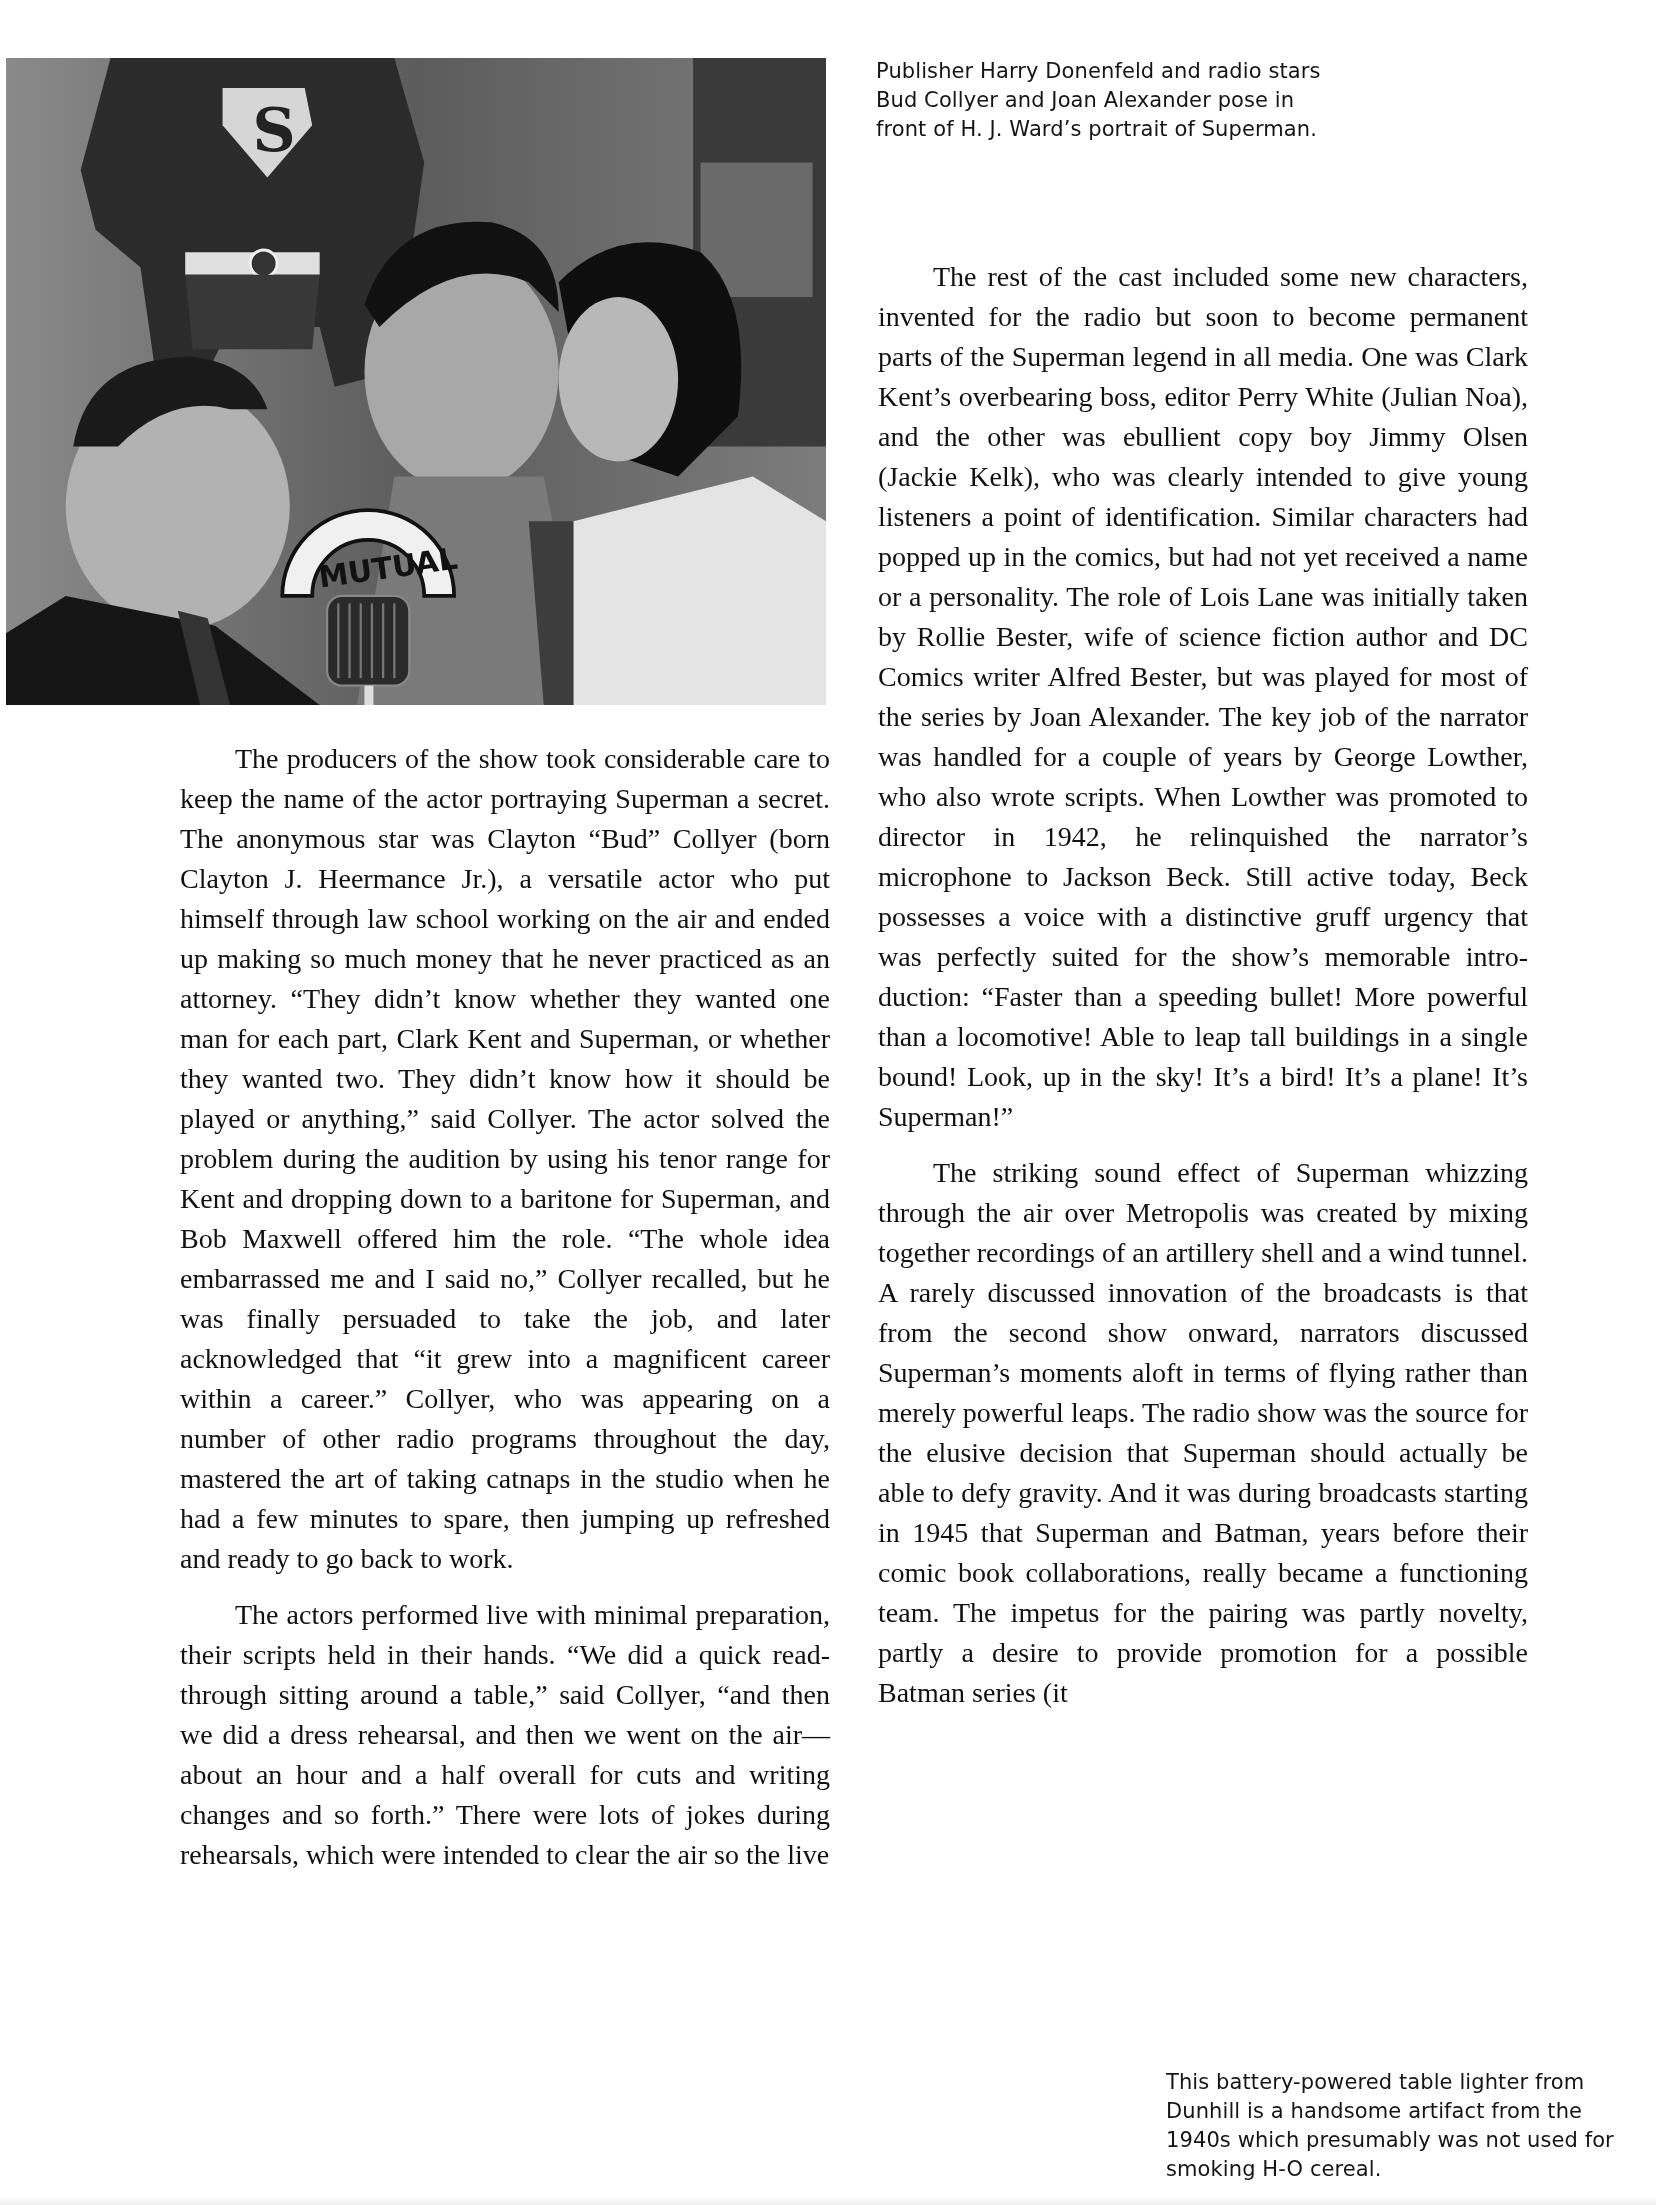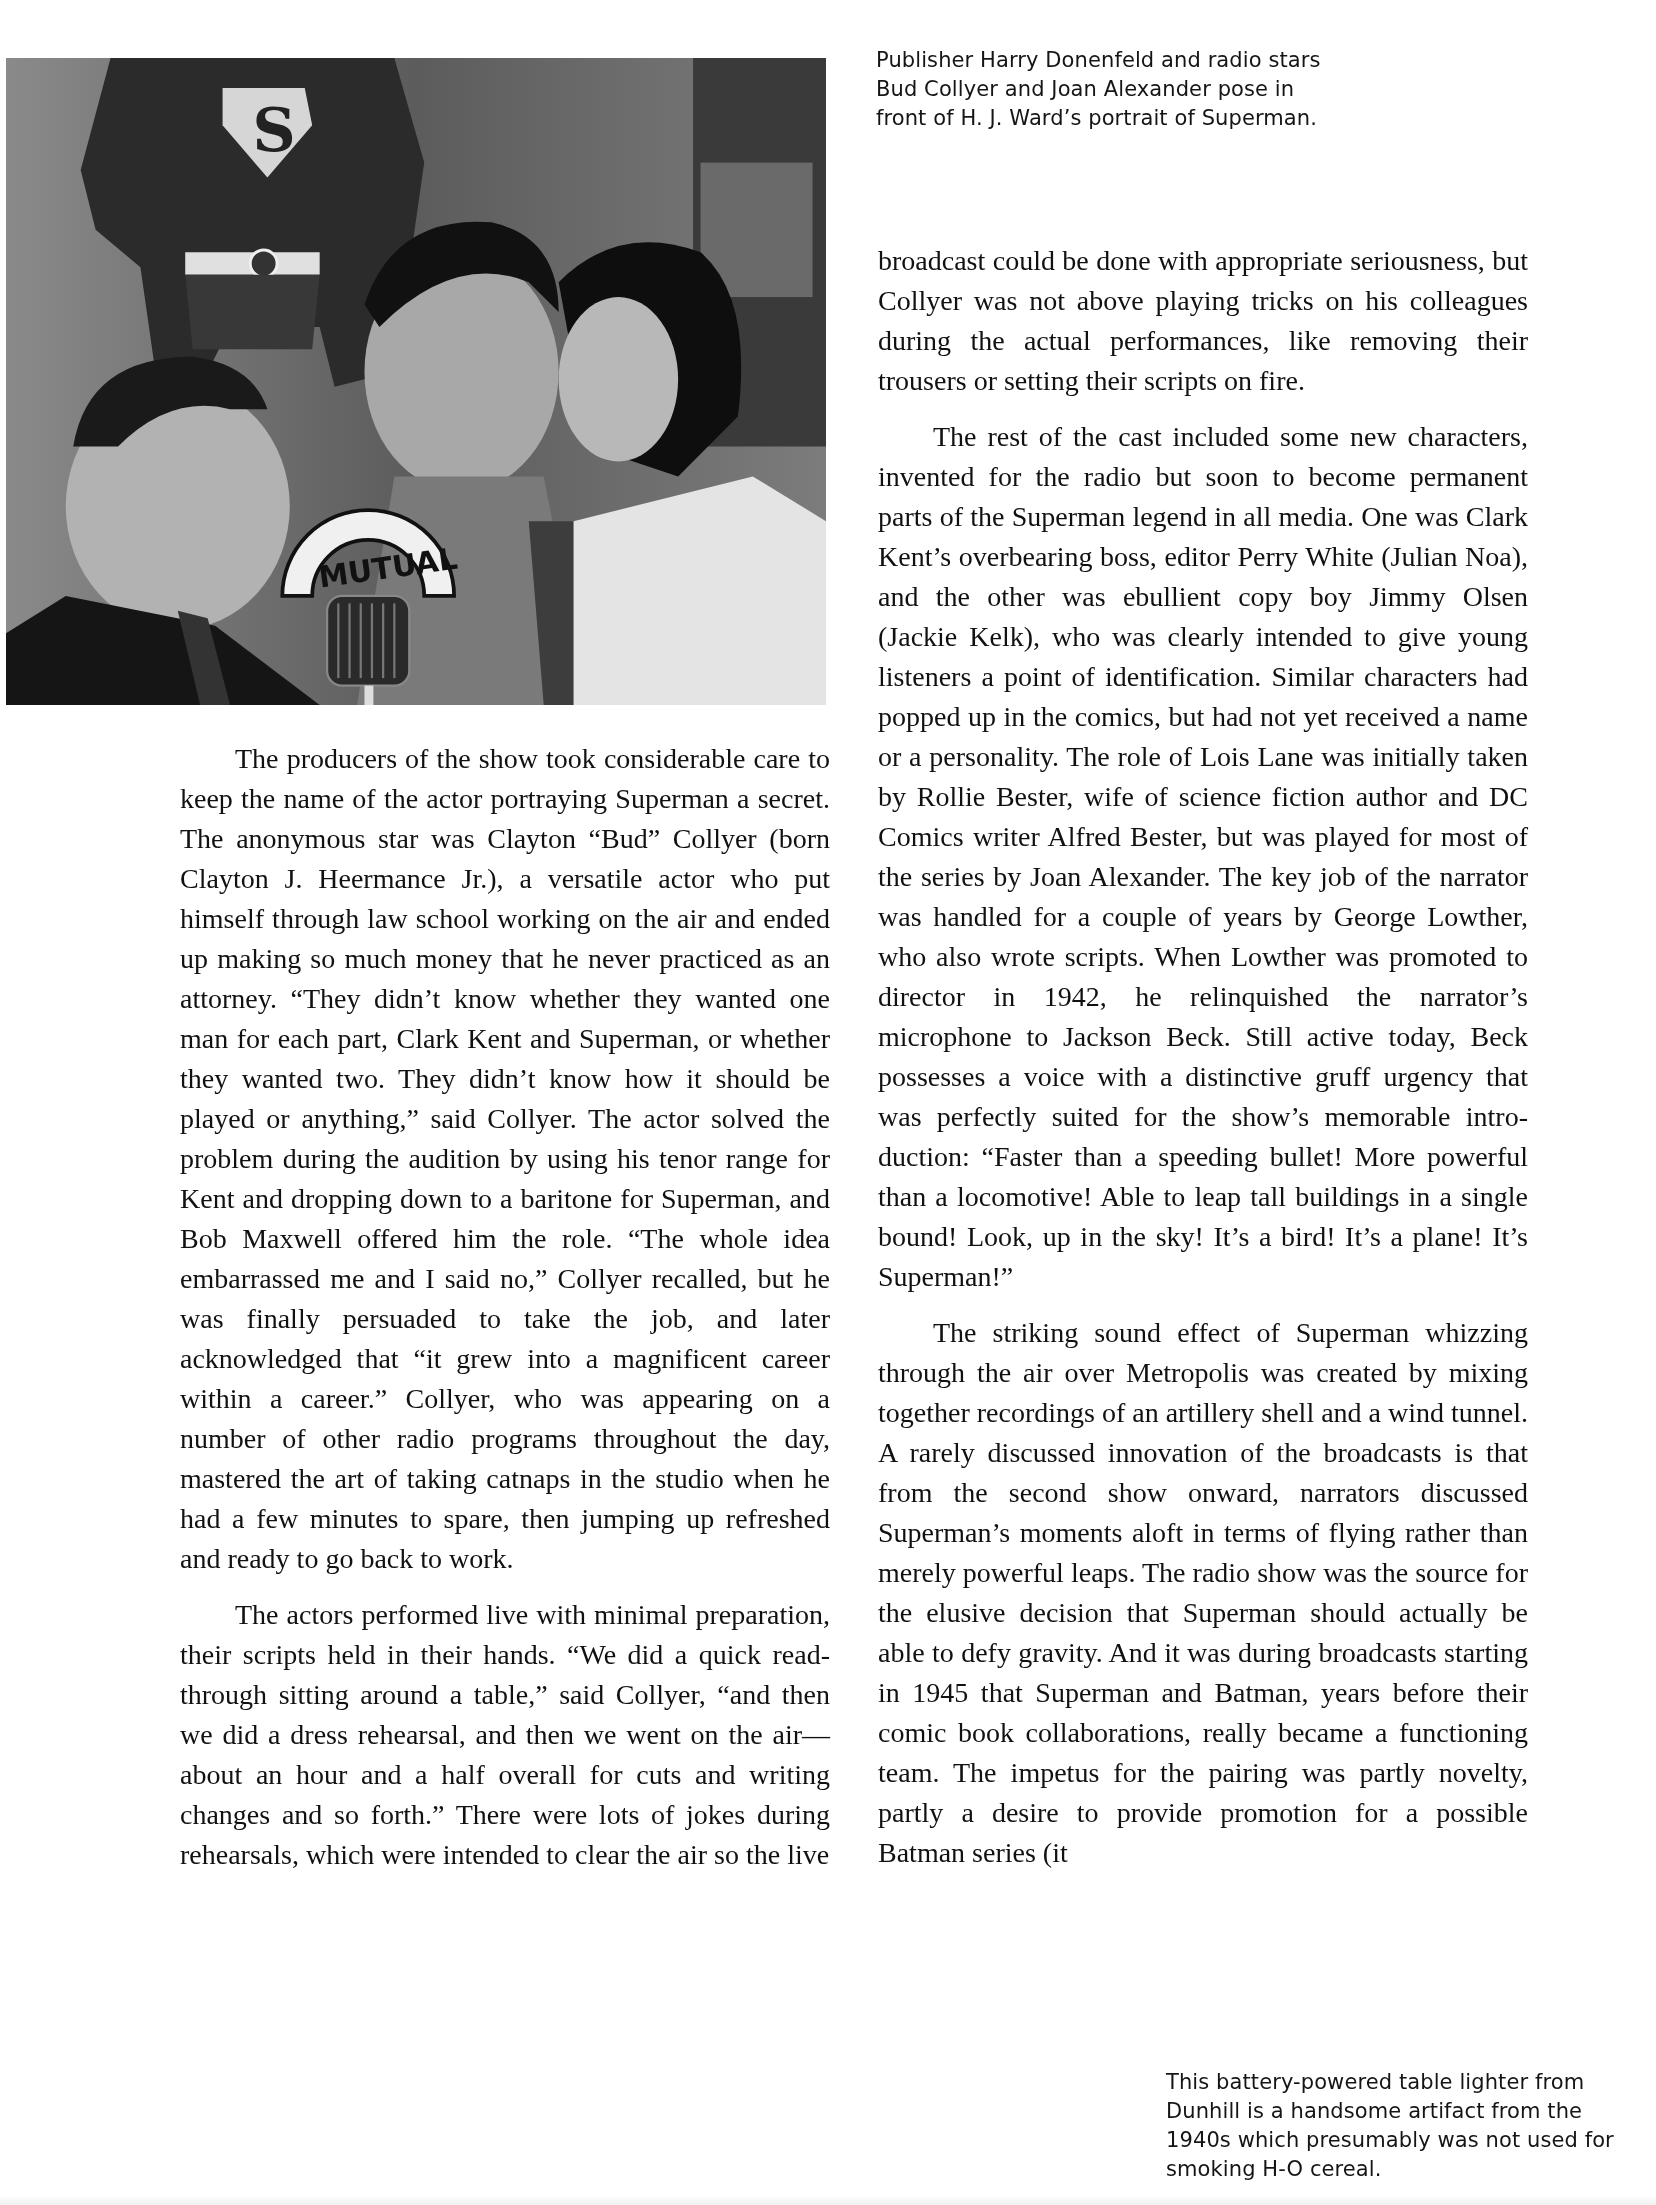--- a/index.html
+++ b/index.html
@@ -12,21 +12,21 @@
     position: absolute; left: 6px; top: 58px; width: 820px; height: 647px;
     background: #6e6e6e; overflow: hidden;
   }
   .photo svg { width: 100%; height: 100%; display: block; }
   .caption {
     position: absolute;
     font-family: "DejaVu Sans", "Liberation Sans", sans-serif;
     font-size: 21px; line-height: 29px; color: #151515;
     letter-spacing: 0.1px;
   }
-  .caption-top { left: 876px; top: 46px; width: 448px; }
+  .caption-top { left: 876px; top: 57px; width: 448px; }
   .caption-bottom { right: 12px; top: 2068px; width: 478px; text-align: left; }
   .col {
     position: absolute;
     font-size: 28px; line-height: 40px; text-align: justify;
     hyphens: manual;
   }
   .col-left { left: 180px; top: 723px; width: 650px; }
   .col-right { left: 878px; top: 241px; width: 650px; }
   .col p { margin: 0; text-indent: 0; }
   .col p.indent { text-indent: 55px; margin-top: 16px; }
@@ -98,21 +98,20 @@
 </div>
 
 <div class="caption caption-top">Publisher Harry Donenfeld and radio stars Bud Collyer and Joan Alexander pose in front of H. J. Ward’s portrait of Superman.</div>
 
 <div class="col col-left">
   <p class="indent">The producers of the show took considerable care to keep the name of the actor portraying Superman a secret. The anonymous star was Clay­ton “Bud” Collyer (born Clayton J. Heermance Jr.), a versatile actor who put himself through law school working on the air and ended up making so much money that he never practiced as an at­torney. “They didn’t know whether they wanted one man for each part, Clark Kent and Superman, or whether they wanted two. They didn’t know how it should be played or anything,” said Collyer. The actor solved the problem during the audition by using his tenor range for Kent and dropping down to a baritone for Superman, and Bob Maxwell offered him the role. “The whole idea embarrassed me and I said no,” Collyer recalled, but he was finally persuaded to take the job, and later acknowledged that “it grew into a magnifi­cent career within a career.” Collyer, who was appearing on a number of other radio programs throughout the day, mastered the art of taking catnaps in the studio when he had a few minutes to spare, then jumping up refreshed and ready to go back to work.</p>
   <p class="indent">The actors performed live with minimal prepa­ration, their scripts held in their hands. “We did a quick read-through sitting around a table,” said Collyer, “and then we did a dress rehearsal, and then we went on the air—about an hour and a half overall for cuts and writing changes and so forth.” There were lots of jokes during rehearsals, which were intended to clear the air so the live</p>
 </div>
 
 <div class="col col-right">
-  <p>broadcast could be done with appropriate serious­ness, but Collyer was not above playing tricks on his colleagues during the actual performances, like removing their trousers or setting their scripts on fire.</p>
   <p class="indent">The rest of the cast included some new char­acters, invented for the radio but soon to become permanent parts of the Superman legend in all media. One was Clark Kent’s overbearing boss, editor Perry White (Julian Noa), and the other was ebullient copy boy Jimmy Olsen (Jackie Kelk), who was clearly intended to give young listeners a point of identification. Similar characters had popped up in the comics, but had not yet received a name or a personality. The role of Lois Lane was initially taken by Rollie Bester, wife of science fiction author and DC Comics writer Alfred Bester, but was played for most of the series by Joan Alexander. The key job of the narrator was handled for a couple of years by George Lowther, who also wrote scripts. When Lowther was promoted to director in 1942, he relinquished the narrator’s microphone to Jackson Beck. Still active today, Beck possesses a voice with a distinctive gruff urgency that was perfectly suited for the show’s memorable intro­duction: “Faster than a speeding bullet! More powerful than a locomotive! Able to leap tall build­ings in a single bound! Look, up in the sky! It’s a bird! It’s a plane! It’s Superman!”</p>
   <p class="indent">The striking sound effect of Superman whizzing through the air over Metropolis was created by mixing together recordings of an artillery shell and a wind tunnel. A rarely discussed innovation of the broadcasts is that from the second show onward, narrators discussed Superman’s moments aloft in terms of flying rather than merely powerful leaps. The radio show was the source for the elusive decision that Superman should actually be able to defy gravity. And it was during broad­casts starting in 1945 that Superman and Batman, years before their comic book collaborations, really became a functioning team. The impetus for the pairing was partly novelty, partly a desire to pro­vide promotion for a possible Batman series (it</p>
 </div>
 
 <div class="caption caption-bottom">This battery-powered table lighter from Dunhill is a handsome artifact from the 1940s which presumably was not used for smoking H-O cereal.</div>
 
 <div class="scan-noise"></div>
 
 
 </body></html>

